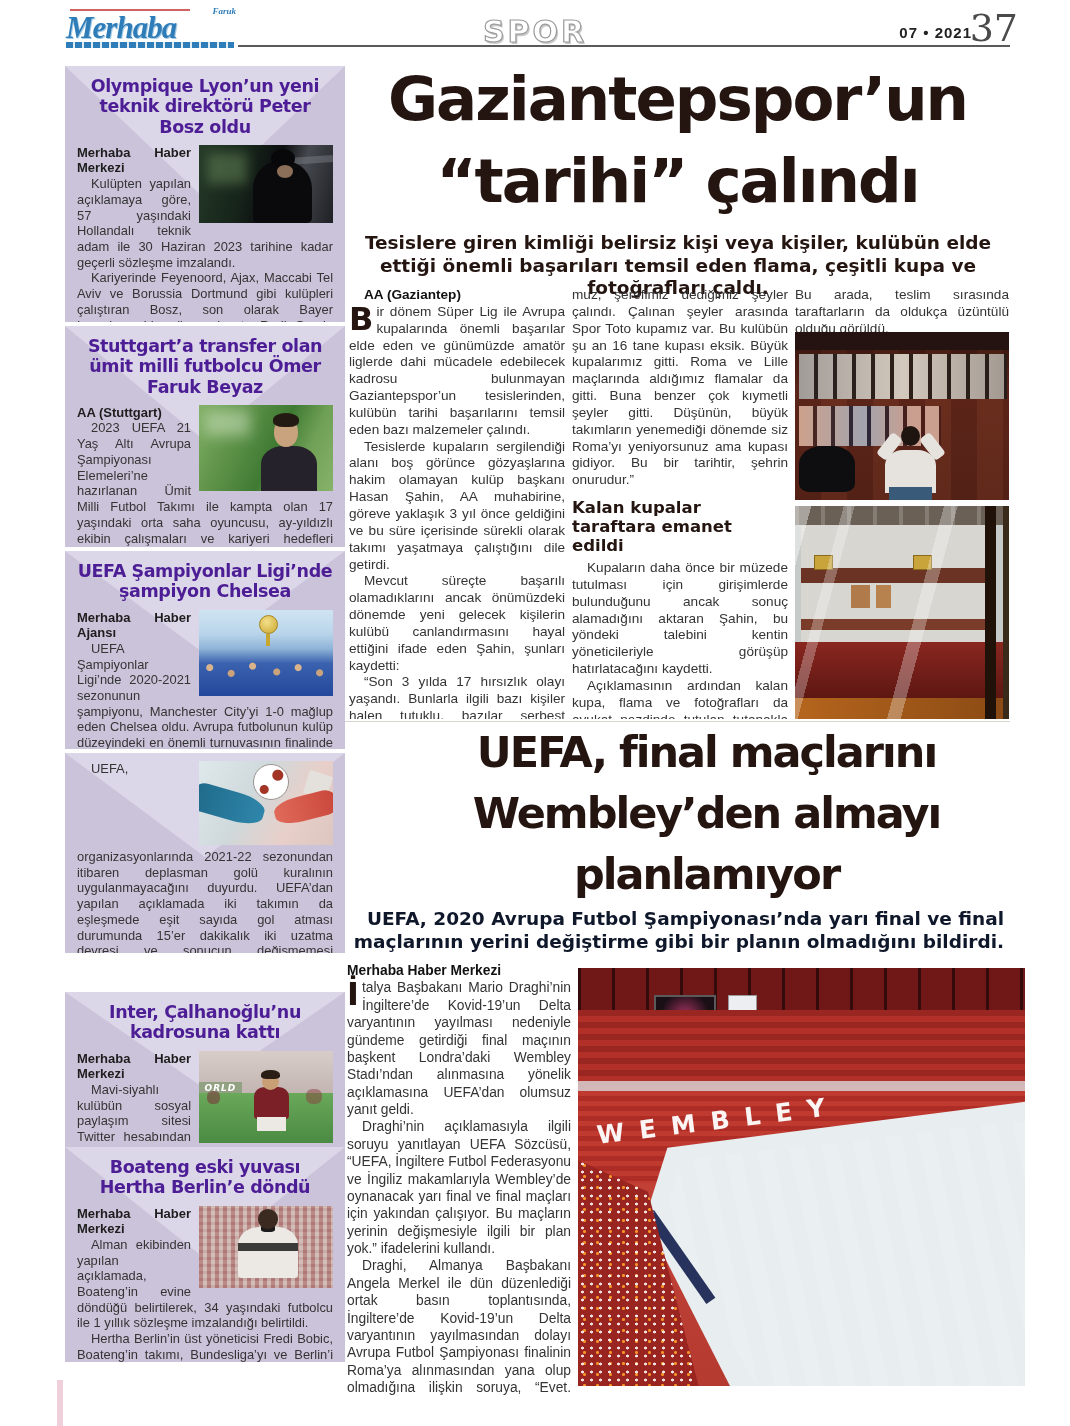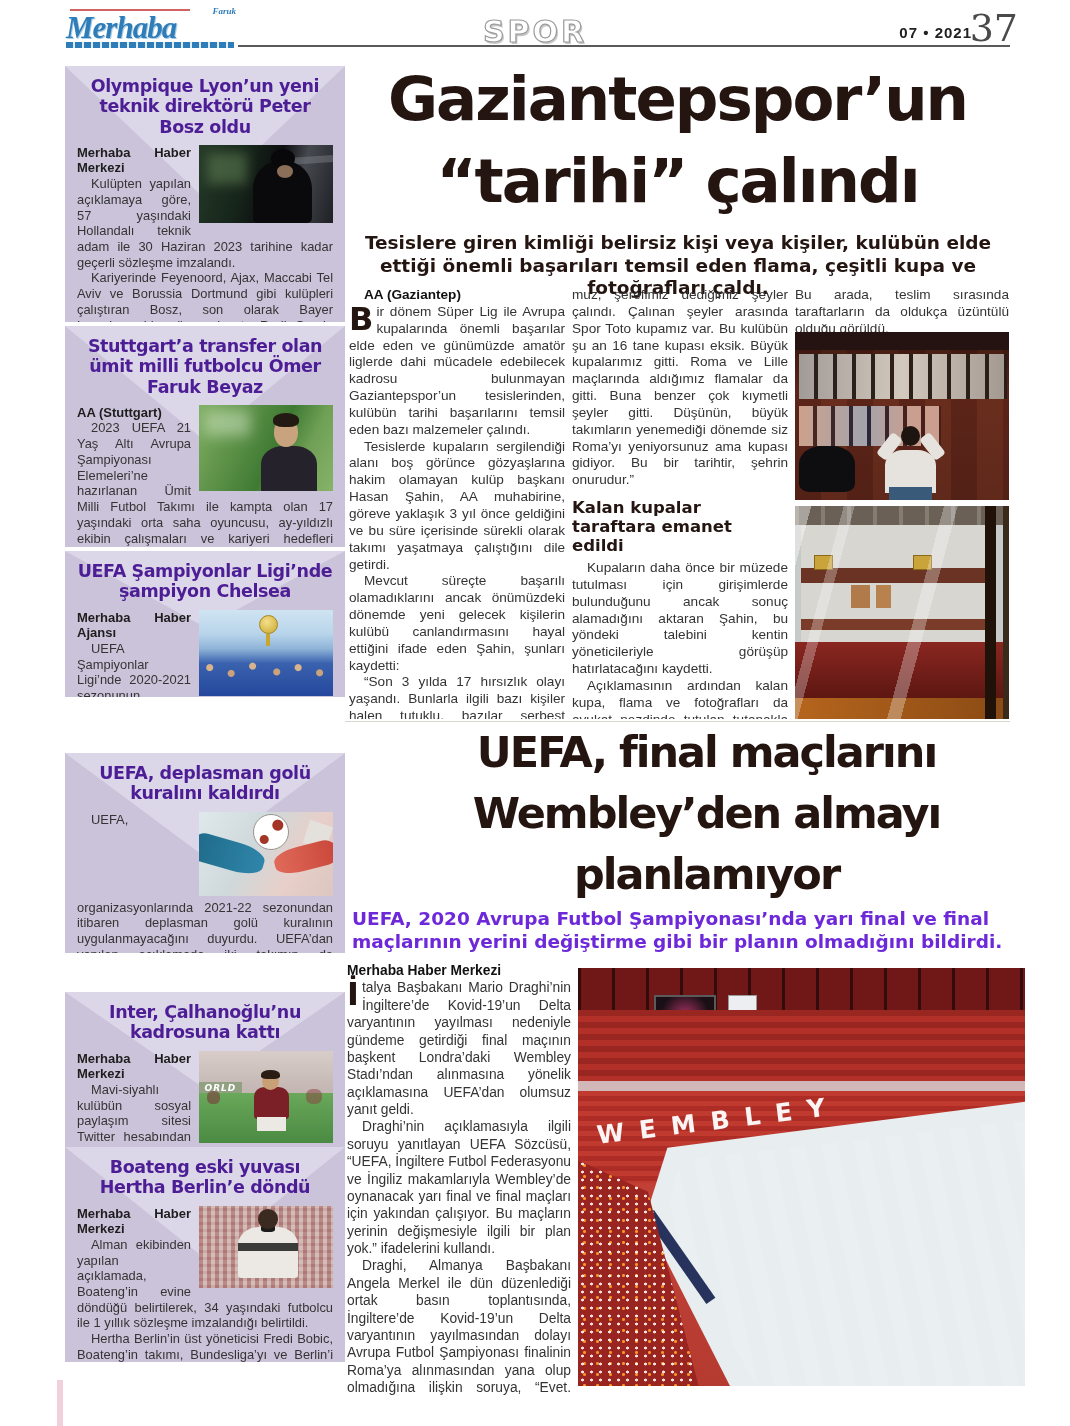--- a/index.html
+++ b/index.html
@@ -20,21 +20,21 @@
   .issue-date{position:absolute;right:98px;top:24px;font-weight:bold;font-size:15px;color:#222;letter-spacing:1px;}
   .page-number{position:absolute;right:52px;top:6px;font-family:"DejaVu Serif",serif;font-size:38px;color:#4a4a4a;}
   .header-rule{position:absolute;left:238px;right:60px;top:45px;height:2px;background:#5a5a5a;}
 
   
   .side-art{position:absolute;left:65px;width:280px;background:#cbc3da;overflow:hidden;}
   .side-art::before{content:"";position:absolute;left:0;top:0;right:0;height:52%;
                     background:#dcd7e8;clip-path:polygon(0 0,100% 0,50% 100%);}
   .sa1{top:66px;height:256px;}
   .sa2{top:326px;height:221px;}
-  .sa3{top:551px;height:146px;}
+  .sa3{top:551px;height:198px;}
   .sa4{top:753px;height:200px;}
   .sa5{top:992px;height:186px;}
   .sa6{top:1147px;height:215px;}
   .side-inner{position:relative;padding:8px 12px 6px 12px;}
   .side-title{margin:2px 0 8px 0;text-align:center;font-family:"DejaVu Sans",sans-serif;
               font-weight:800;font-size:17.5px;line-height:1.16;color:#4c1d95;letter-spacing:-0.4px;}
   .side-body{font-size:12.9px;line-height:1.22;text-align:justify;color:#343434;}
   .side-byline{font-weight:bold;color:#1d1d1d;line-height:1.2;font-size:13px;}
   .side-body p{margin:0;text-indent:14px;}
   .side-photo{float:right;width:134px;margin:0 0 4px 8px;position:relative;overflow:hidden;background:#888;}
@@ -59,22 +59,22 @@
            color:#241511;margin:10px 0 4px 0;text-align:left;}
   .photo-frame{position:absolute;overflow:hidden;background:#999;}
   .ph-room{left:795px;top:332px;width:214px;height:168px;}
   .ph-case{left:795px;top:506px;width:214px;height:213px;}
   .section-divider{position:absolute;left:345px;top:721px;width:665px;height:1px;background:#d8d4d0;}
 
   
   .headline2{position:absolute;left:345px;top:722px;width:665px;text-align:center;
              font-family:"DejaVu Sans",sans-serif;font-weight:800;color:#241511;
              font-size:43px;line-height:61px;letter-spacing:-2px;margin-left:29px;}
-  .subtitle2{position:absolute;left:352px;top:908px;width:652px;text-align:left;
-             font-family:"DejaVu Sans",sans-serif;font-weight:bold;font-size:18.5px;line-height:1.22;color:#6d28d9;}
+  .subtitle2{position:absolute;left:352px;top:908px;width:652px;text-align:right;
+             font-family:"DejaVu Sans",sans-serif;font-weight:bold;font-size:18.5px;line-height:1.22;color:#0f172a;}
   .scol{position:absolute;left:347px;top:962px;width:224px;height:436px;
         font-size:13.8px;line-height:1.26;text-align:justify;color:#343434;overflow:hidden;}
   .scol p{margin:0;text-indent:15px;}
   .scol p.nofirst{text-indent:0;}
   .ph-wembley{left:578px;top:968px;width:447px;height:418px;}
 
   .edge-mark{position:absolute;left:57px;top:1380px;width:6px;height:46px;background:#e9bccb;opacity:.7;}
 
   
   .shape{position:absolute;}
@@ -261,21 +261,20 @@
         </div>
         <div class="side-byline">Merhaba Haber Ajansı</div>
         <p>UEFA Şampiyonlar Ligi’nde 2020-2021 sezonunun şampiyonu, Manchester City’yi 1-0 mağlup eden Chelsea oldu. Avrupa futbolunun kulüp düzeyindeki en önemli turnuvasının finalinde iki İngiliz ekibi, Portekiz’in Porto kentindeki Dragao Stadı’nda karşı karşıya geldi.</p>
 
       </div>
     </div>
   </article>
 
   <article class="side-art sa4">
     <div class="side-inner">
-      <h3 class="side-title">UEFA, deplasman golü kuralını kaldırdı</h3>
       <div class="side-body">
         <div class="side-photo p-boots">
           <div class="shape bo-left"></div>
           <div class="shape bo-sock"></div>
           <div class="shape bo-right"></div>
           <div class="shape bo-ball"></div>
         </div>
         <p>UEFA, organizasyonlarında 2021-22 sezonundan itibaren deplasman golü kuralının uygulanmayacağını duyurdu. UEFA’dan yapılan açıklamada iki takımın da eşleşmede eşit sayıda gol atması durumunda 15’er dakikalık iki uzatma devresi ve sonucun değişmemesi durumunda penaltı atışlarına geçileceği belirtildi.</p>
       </div>
     </div>

